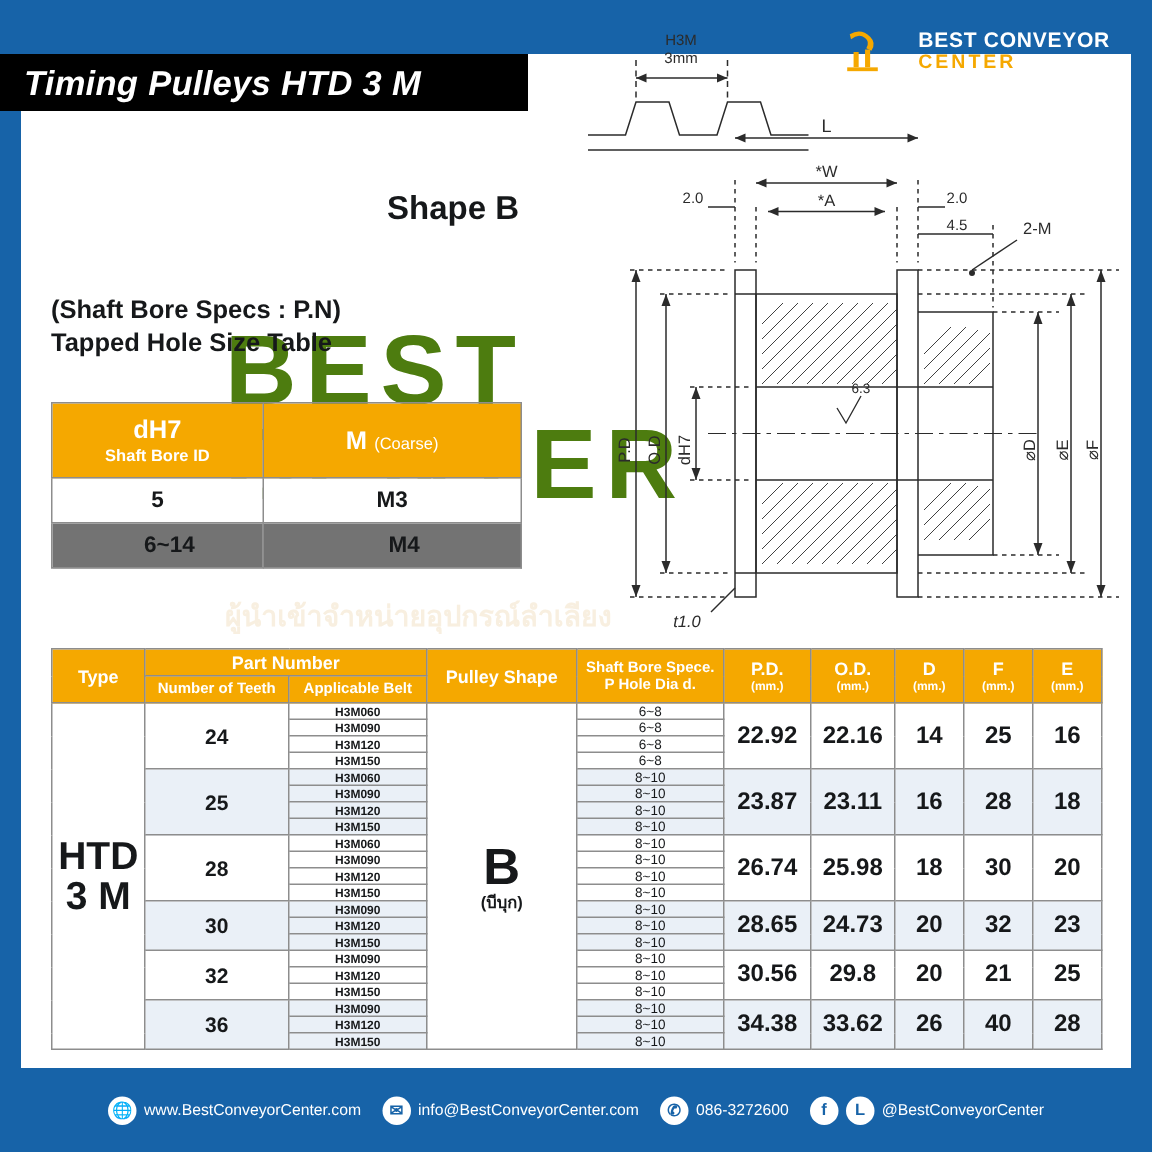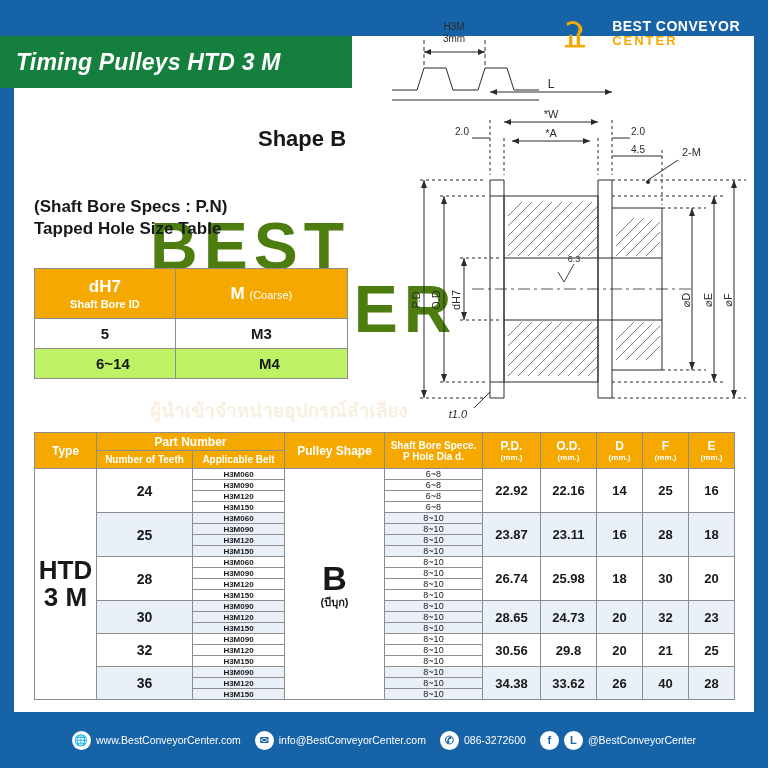--- a/index.html
+++ b/index.html
@@ -29,22 +29,22 @@
   }
   .frame-bottom {
     position: absolute; left: 0; bottom: 0; width: 768px; height: 56px;
     background: #1763a8;
   }
   .header-band {
     position: absolute; left: 0; top: 12px; width: 768px; height: 24px;
     background: #1763a8;
   }
   .title-bar {
-    position: absolute; left: 0; top: 36px; width: 352px; height: 52px;
-    background: #15803d;
+    position: absolute; left: 0; top: 36px; width: 352px; height: 38px;
+    background: #000000;
     display: flex; align-items: center;
   }
   .title-bar .title {
     color: #ffffff;
     font-size: 23px;
     font-weight: bold;
     font-style: italic;
     padding-left: 16px;
     letter-spacing: 0.2px;
   }
@@ -109,21 +109,21 @@
   .tapped-table thead th .sub {
     display: block; font-size: 11px; font-weight: bold; margin-top: 1px;
   }
   .tapped-table thead th .inl {
     font-size: 11px; font-weight: normal;
   }
   .tapped-table tbody td {
     height: 30px; font-size: 15px; font-weight: bold; color: #16181a;
     background: #ffffff;
   }
-  .tapped-table tbody tr.alt td { background: #bef264; padding-left: 16px; }
+  .tapped-table tbody tr.alt td { background: #737373; padding-left: 16px; }
 
   
   .spec-table {
     position: absolute; left: 34px; top: 432px; width: 700px;
     border-collapse: collapse;
     table-layout: fixed;
   }
   .spec-table th, .spec-table td {
     border: 1px solid #8d8d8d;
     text-align: center;
@@ -140,21 +140,21 @@
   .spec-table thead th.h-sub  { font-size: 10px; height: 18px; }
   .spec-table thead th .unit { display: block; font-size: 8px; font-weight: bold; }
   .spec-table td.type-cell {
     font-size: 26px; font-weight: bold; line-height: 1.05; margin-top: 36px;
   }
   .spec-table td.shape-cell {
     font-size: 34px; font-weight: bold; line-height: 1;
   }
   .spec-table td.shape-cell .thai { display:block; font-size: 11px; font-weight: bold; margin-top: 2px;}
   .spec-table td.teeth { font-size: 14px; font-weight: bold; }
-  .spec-table td.num { font-size: 13px; font-weight: bold; }
+  .spec-table td.num { font-size: 16px; font-weight: bold; }
   .spec-table td.belt { font-size: 8px; font-weight: bold; padding: 0; height: 11px; margin-top: 48px; }
   .spec-table td.bore { font-size: 9px; font-weight: normal; padding: 0; height: 11px; }
   .spec-table tr.band td { background: #eaf0f7; }
 
   
   .footer {
     position: absolute; left: 0; bottom: 0; width: 768px; height: 56px;
     display: flex; align-items: center; justify-content: center; gap: 14px;
     color: #ffffff; font-size: 10.5px;
   }

